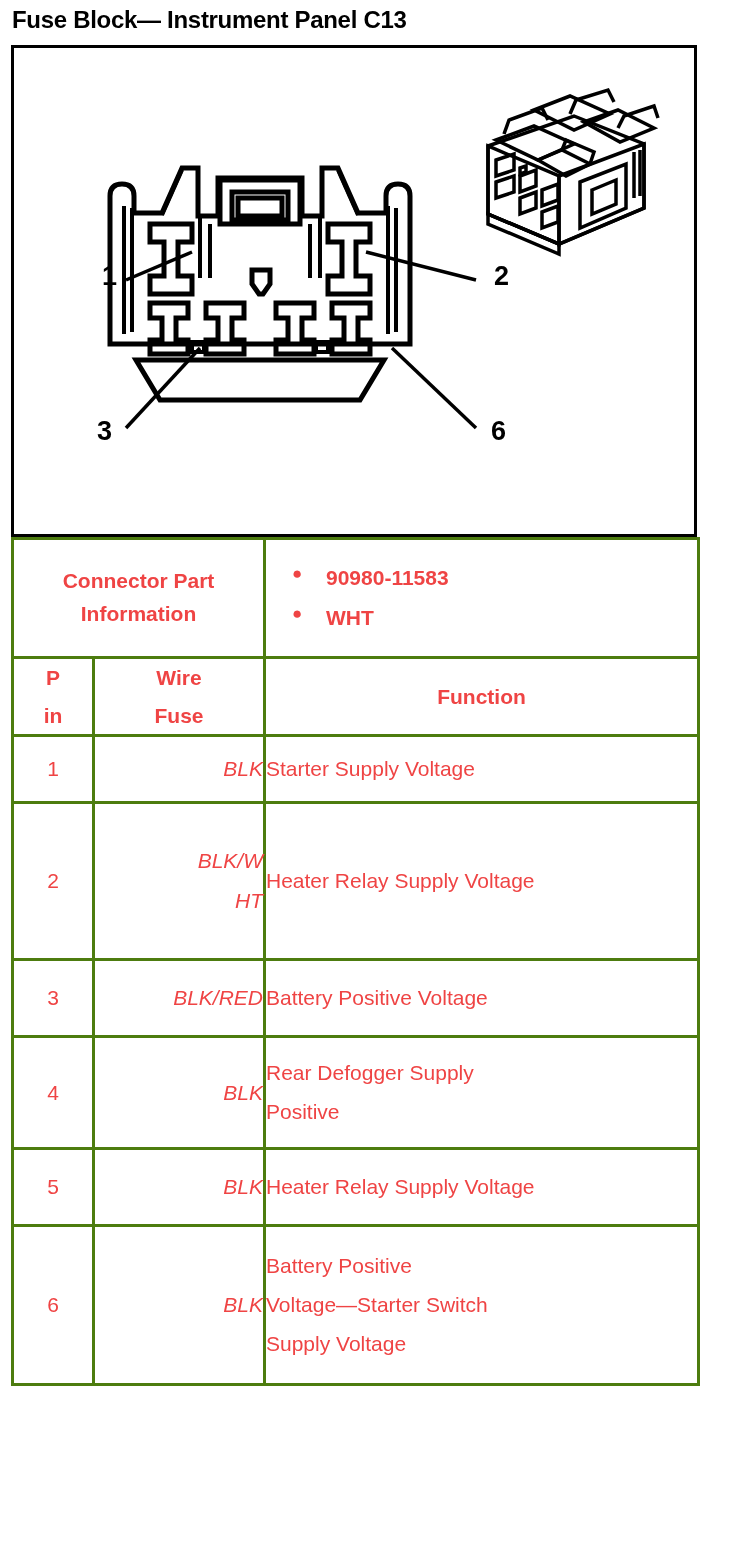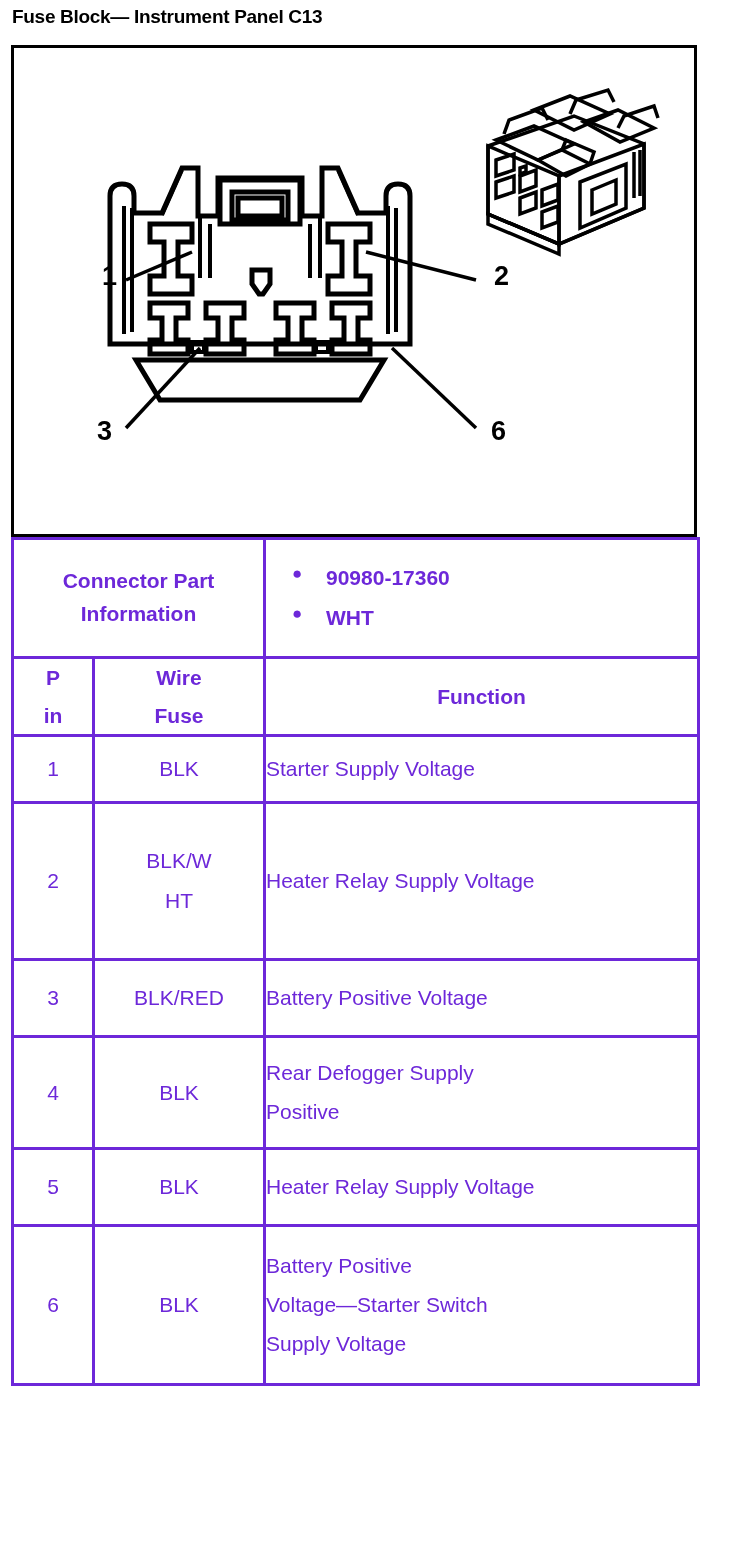--- a/index.html
+++ b/index.html
@@ -14,21 +14,21 @@
     color: #000000;
     overflow: hidden;
     position: relative;
   }
 
   
   .page-title {
     position: absolute;
     left: 12px;
     top: 6px;
-    font-size: 19px;
+    font-size: 24px;
     font-weight: bold;
     letter-spacing: -0.3px;
     white-space: nowrap;
   }
 
   
   .diagram-frame {
     position: absolute;
     left: 11px;
     top: 45px;
@@ -60,25 +60,25 @@
   .spec-table {
     position: absolute;
     left: 11px;
     top: 537px;
     width: 686px;
     border-collapse: collapse;
     table-layout: fixed;
     background: #fff;
   }
   .spec-table td {
-    border: 3px solid #6d28d9;
+    border: 3px solid #4d7c0f;
     padding: 0;
     vertical-align: middle;
     font-size: 21px;
-    color: #6d28d9;
+    color: #ef4444;
   }
   .col-pin      { width: 81px; }
   .col-wire     { width: 171px; }
   .col-function { width: 434px; }
 
   .cpi-label {
     text-align: center;
     font-weight: bold;
     font-size: 21px;
     line-height: 1.55;
@@ -108,21 +108,21 @@
   .head-cell {
     text-align: center;
     font-weight: bold;
     font-size: 21px;
     line-height: 1.8;
     padding: 26px 4px;
   }
   .head-cell.fn { padding: 11px 4px; }
 
   .pin-cell  { text-align: center; font-size: 21px; }
-  .wire-cell { text-align: center; font-size: 21px; line-height: 1.9; }
+  .wire-cell { text-align: right; font-size: 21px; line-height: 1.9; font-style: italic; }
   .fn-cell   { text-align: left;  font-size: 21px; line-height: 1.85; padding-left: 14px; padding-right: 10px; }
 
   .r1 td { height: 64px; }
   .r2 td { height: 154px; }
   .r3 td { height: 74px; }
   .r4 td { height: 109px; }
   .r5 td { height: 74px; }
   .r6 td { height: 156px; }
 </style>
 </head>
@@ -257,21 +257,21 @@
 
     <tr>
       <td colspan="2" class="cpi-label">
         <div>Connector Part</div>
         <div>Information</div>
       </td>
       <td>
         <ul class="cpi-list">
           <li>
             <span class="bullet-mark">●</span>
-            <span>90980-17360</span>
+            <span>90980-11583</span>
           </li>
           <li>
             <span class="bullet-mark">●</span>
             <span>WHT</span>
           </li>
         </ul>
       </td>
     </tr>
 
     <tr>

